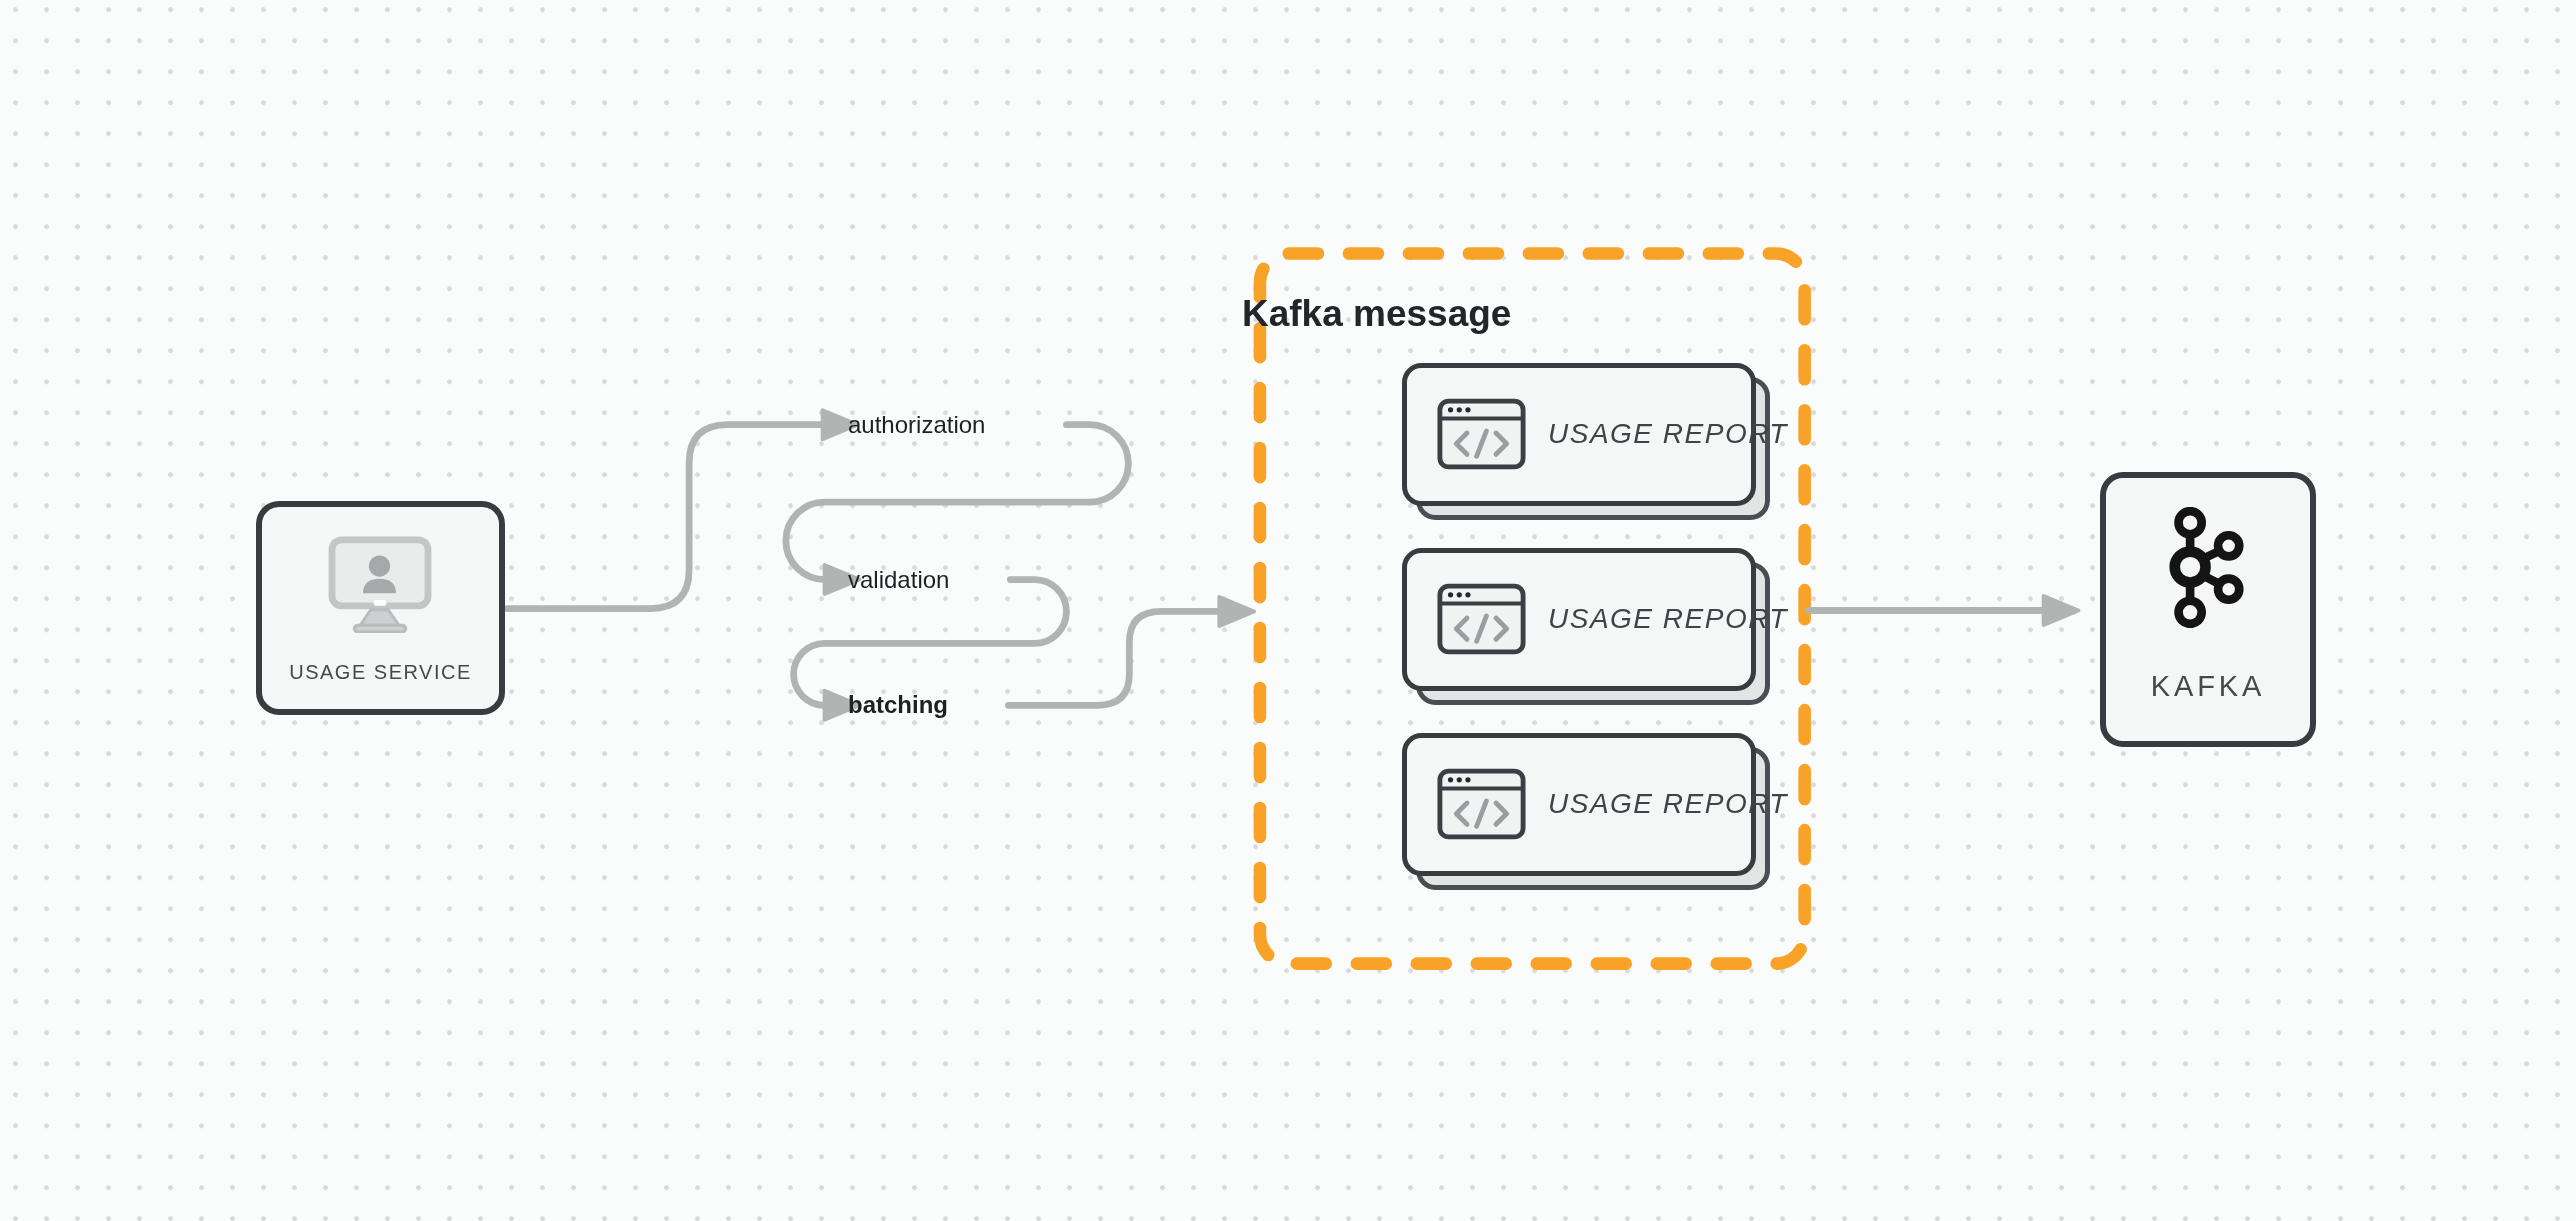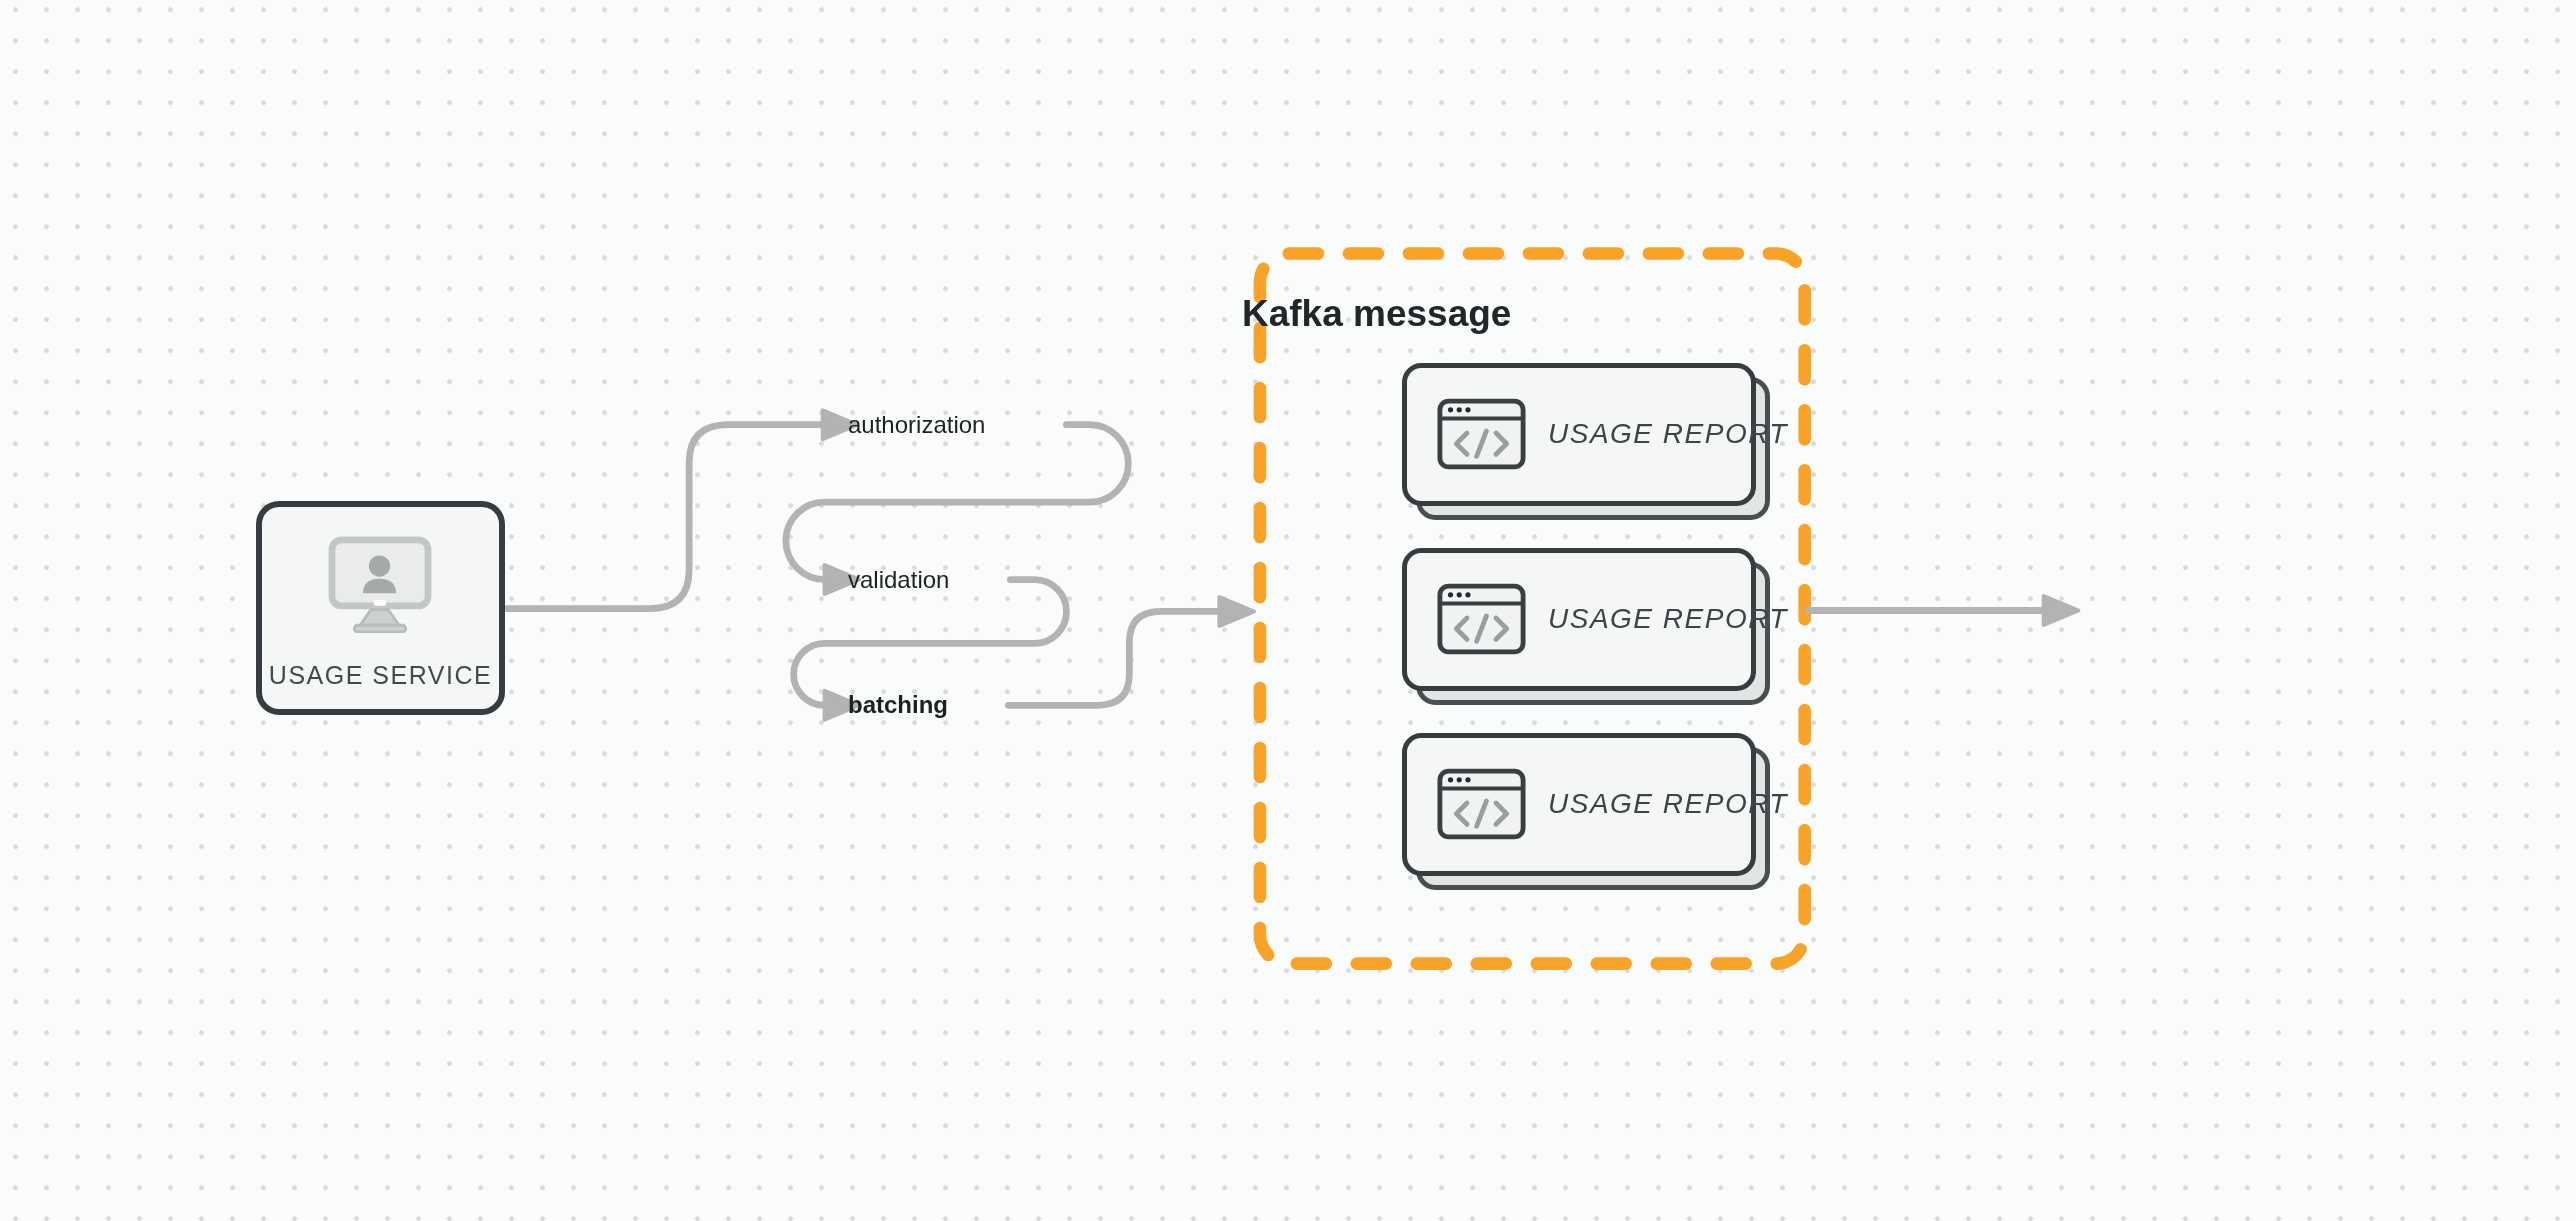--- a/index.html
+++ b/index.html
@@ -65,21 +65,21 @@
   .node-caption {
     position: absolute;
     left: 0;
     width: 100%;
     text-align: center;
     color: #45494d;
     font-weight: 500;
   }
   #node-usage-service .node-caption {
     top: 154px;
-    font-size: 25px;
+    font-size: 20px;
     letter-spacing: 1.5px;
   }
   #node-kafka .node-caption {
     top: 192px;
     font-size: 29px;
     letter-spacing: 3.9px;
   }
 
   .step-label {
     position: absolute;
@@ -236,15 +236,29 @@
         <circle cx="23" cy="12" r="2.7" fill="#26292c"></circle>
         <circle cx="32" cy="12" r="2.7" fill="#26292c"></circle>
         <path d="M 31 36 L 20 47 L 31 58" fill="none" stroke="#9b9ea0" stroke-width="5" stroke-linecap="round" stroke-linejoin="round"></path>
         <path d="M 41 60 L 51 34" fill="none" stroke="#9b9ea0" stroke-width="5" stroke-linecap="round"></path>
         <path d="M 61 36 L 72 47 L 61 58" fill="none" stroke="#9b9ea0" stroke-width="5" stroke-linecap="round" stroke-linejoin="round"></path>
       </svg>
       <div class="card-label">USAGE REPORT</div>
     </div>
   </div>
 
+  <div class="node" id="node-kafka">
+    <svg class="node-icon" id="kafka-logo-icon" width="79" height="121" viewBox="0 0 82 125" xmlns="http://www.w3.org/2000/svg">
+      <line x1="24" y1="28" x2="24" y2="47" stroke="#141414" stroke-width="9"></line>
+      <line x1="24" y1="78" x2="24" y2="97" stroke="#141414" stroke-width="9"></line>
+      <line x1="36" y1="54" x2="55" y2="45" stroke="#141414" stroke-width="9"></line>
+      <line x1="36" y1="70" x2="55" y2="80" stroke="#141414" stroke-width="9"></line>
+      <circle cx="24" cy="16" r="12" fill="#f5f6f6" stroke="#141414" stroke-width="9"></circle>
+      <circle cx="24" cy="62" r="16" fill="#f5f6f6" stroke="#141414" stroke-width="11"></circle>
+      <circle cx="24" cy="109" r="12" fill="#f5f6f6" stroke="#141414" stroke-width="9"></circle>
+      <circle cx="64" cy="40" r="11" fill="#f5f6f6" stroke="#141414" stroke-width="9"></circle>
+      <circle cx="64" cy="85" r="11" fill="#f5f6f6" stroke="#141414" stroke-width="9"></circle>
+    </svg>
+    <div class="node-caption">KAFKA</div>
+  </div>
 
 </div>
 
 
 </body></html>

